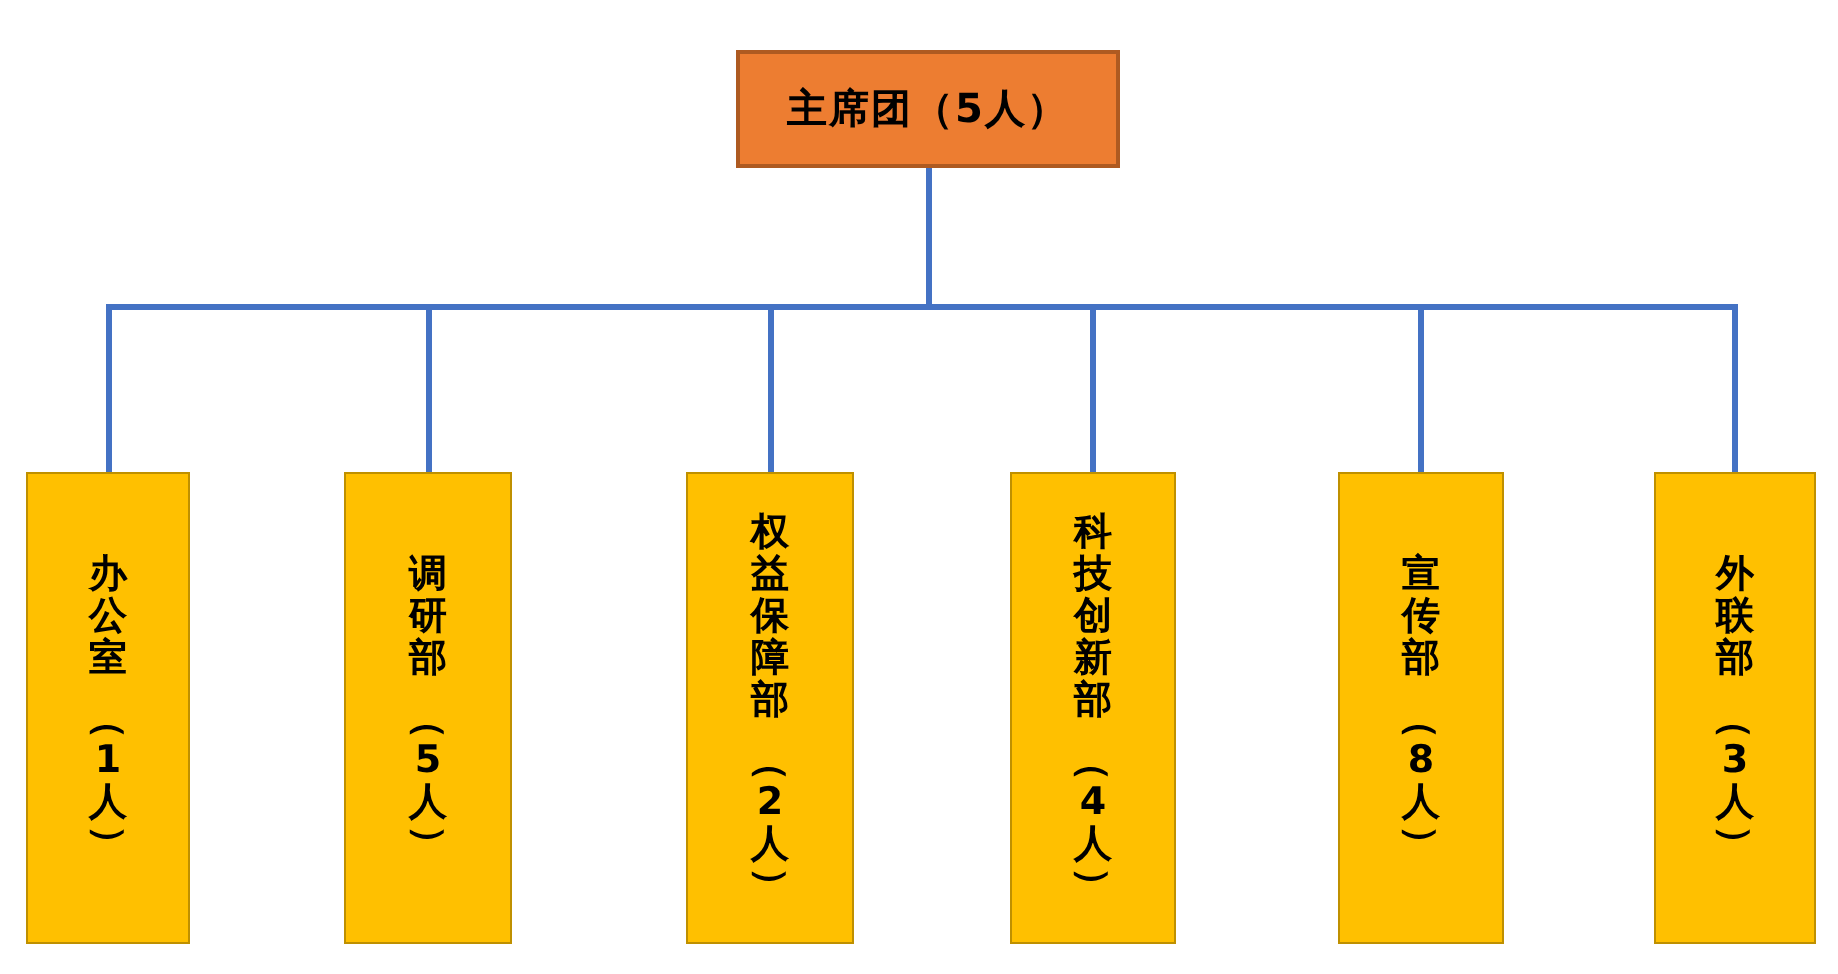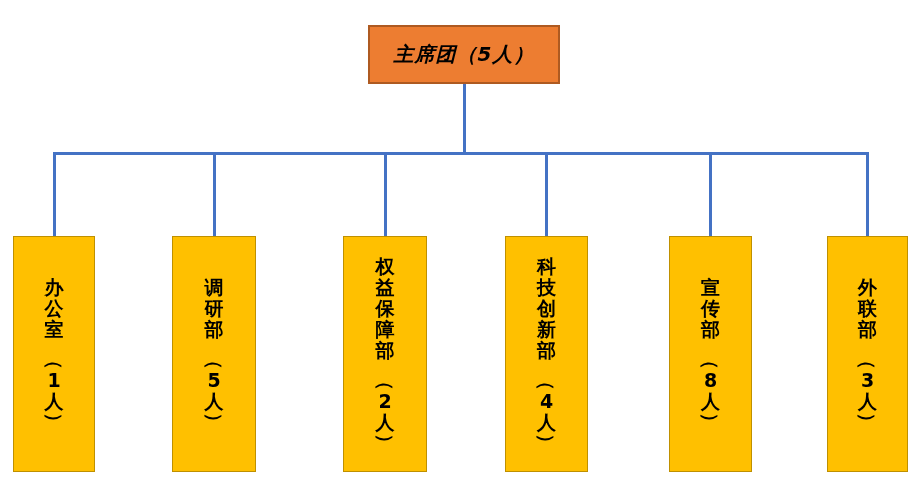--- a/index.html
+++ b/index.html
@@ -20,21 +20,20 @@
     left: 368px;
     top: 25px;
     width: 192px;
     height: 59px;
     background: var(--root-fill, #ED7D31);
     border: 2px solid var(--root-border, #AE5A21);
     box-sizing: border-box;
     display: flex;
     align-items: center;
     justify-content: center;
-    font-style: italic;
   }
   .root-label {
     font-size: 20px;
     font-weight: bold;
     color: #000000;
     letter-spacing: 1px;
     white-space: nowrap;
   }
   .line {
     position: absolute;

